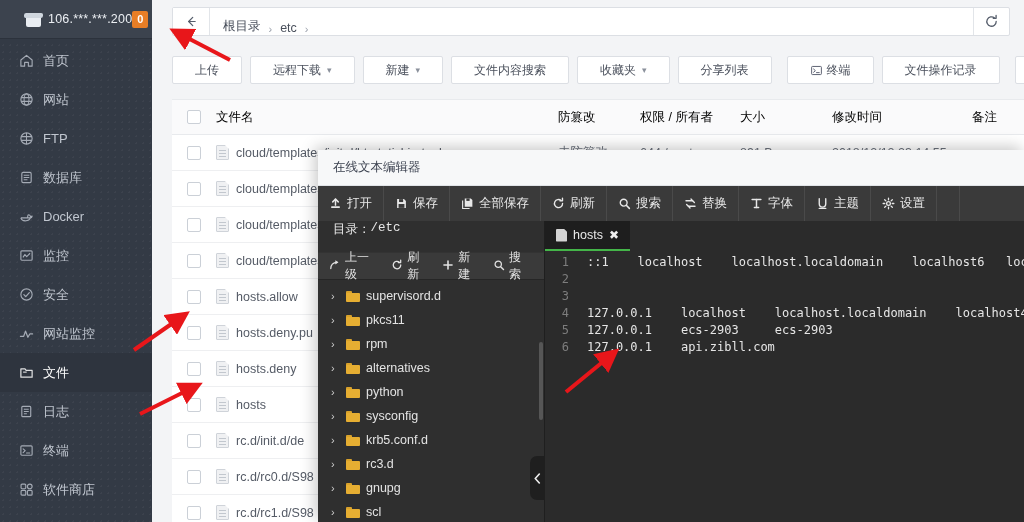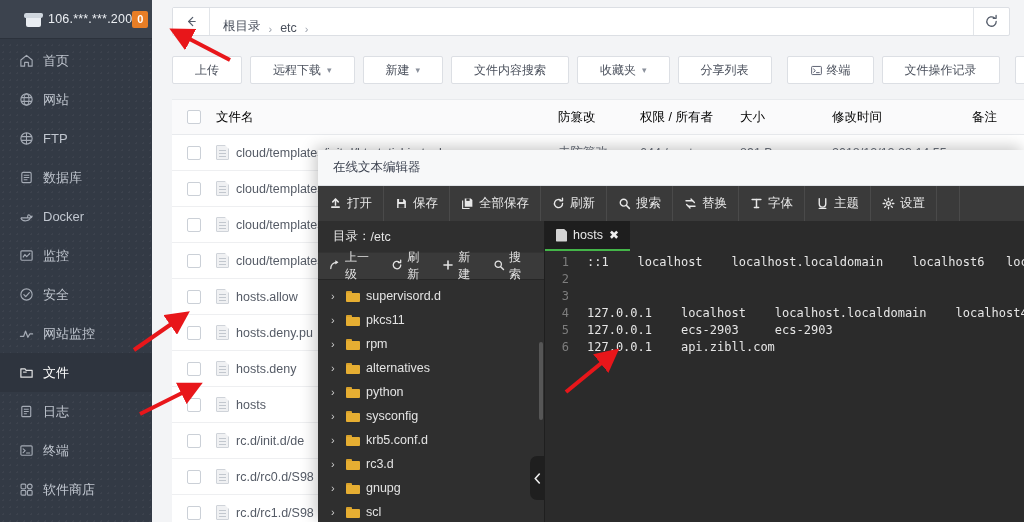--- a/index.html
+++ b/index.html
@@ -175,22 +175,22 @@
     border-right:1px solid #4a4a4a;
     white-space:nowrap;
   }
   .mt .mi { display:inline-flex; align-items:center; }
   .modal-body { display:flex; height:301px; }
   .tree {
     width:227px; flex:0 0 227px; background:#2f2f2f; position:relative;
     border-right:1px solid #1f1f1f;
   }
   .tree-dir {
-    height:31px; display:flex; align-items:center; padding-left:15px;
-    font-size:12.5px; color:#e6e6e6; background:#2f2f2f;
+    height:31px; display:flex; padding-left:15px;
+    font-size:12.5px; color:#e6e6e6; background:#2f2f2f;font-family:Liberation Mono, monospace;
   }
   .tree-dir b { font-weight:normal; }
   .tree-ops {
     height:28px; display:flex; align-items:center; gap:0;
     background:#3a3a3a; padding-left:11px; font-size:12px; color:#e2e2e2;
     border-top:1px solid #333; border-bottom:1px solid #262626;
   }
   .top { display:flex; align-items:center; gap:4px; margin-right:13px; cursor:pointer; }
   .tree-list { padding-top:4px; overflow:hidden; height:242px; position:relative; }
   .tnode {

